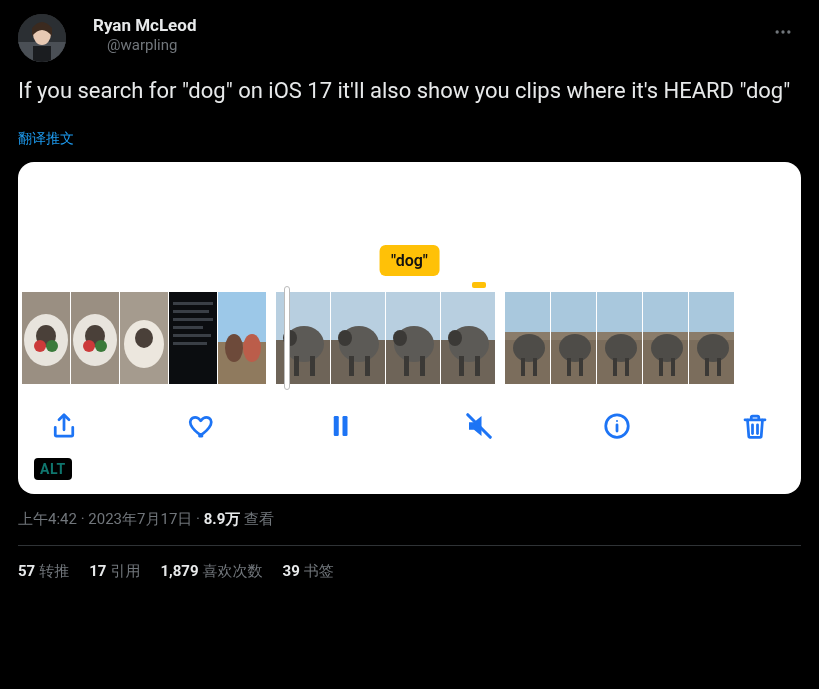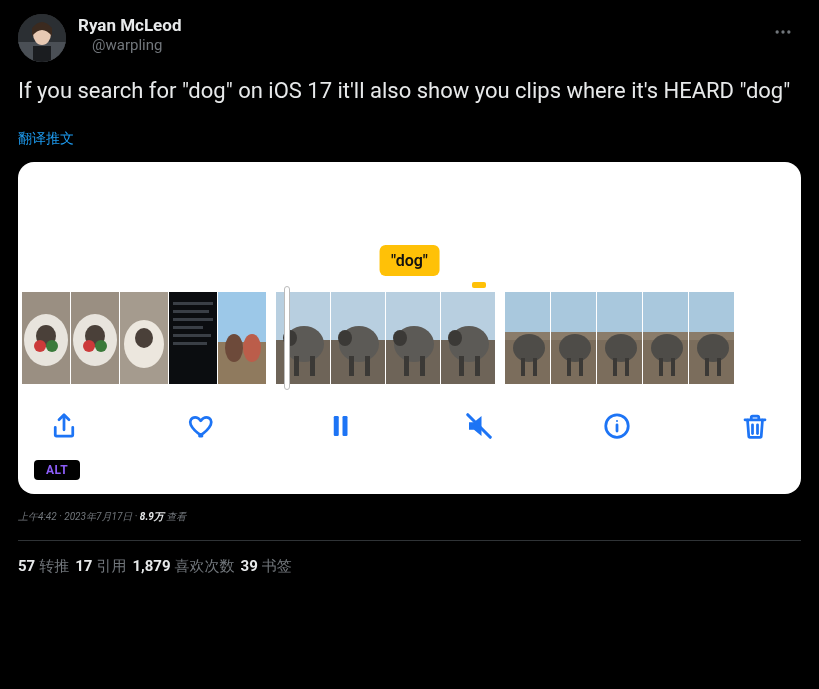--- a/index.html
+++ b/index.html
@@ -1,18 +1,18 @@
 <!DOCTYPE html>
 <html><head>
 <meta charset="utf-8">
 <style>
   * { box-sizing: border-box; margin: 0; padding: 0; }
   html, body { width: 819px; height: 689px; background: #000; font-family: -apple-system, BlinkMacSystemFont, "Segoe UI", Roboto, Helvetica, Arial, sans-serif; color: #e7e9ea; overflow: hidden; }
   .tweet { padding: 14px 18px 0 18px; }
-  .header { display: flex; align-items: flex-start; }
+  .header { display: flex; align-items: flex-start; gap: 15px; }
   .avatar { width: 48px; height: 48px; border-radius: 50%; overflow: hidden; flex: 0 0 48px; margin-right: 12px; background:#3a3a3a; }
   .avatar svg { width: 100%; height: 100%; display:block; }
   .name-block { flex: 1 1 auto; display: flex; flex-direction: column; line-height: 1.25; padding-top:1px; }
   .display-name { font-weight: 700; font-size: 17px; color:#e7e9ea; }
   .handle { font-size: 15px; color:#71767b;margin-left:14px; }
   .more { width: 36px; height: 36px; display:flex; align-items:center; justify-content:center; color:#71767b; }
   .more svg { width: 20px; height: 20px; fill: currentColor; }
   .body-text { margin-top: 14px; font-size: 22px; line-height: 1.35; color:#e7e9ea; }
   .translate { margin-top: 24px; font-size: 14px; color:#1d9bf0; }
   .card { margin-top: 14px; background:#fff; border-radius: 16px; overflow:hidden; position:relative; height: 332px; }
@@ -24,25 +24,25 @@
   .thumb { width:48px; height:92px; background:#888; position:relative; overflow:hidden; }
   .thumb .sky { position:absolute; inset:0; }
   .g2 .thumb { width:54px; }
   .g3 .thumb { width:45px; }
   .g2 { position:relative; }
   .playhead { position:absolute; left:8px; top:-6px; bottom:-6px; width:6px; background:#fff; border:1px solid #bbb; border-radius:4px; z-index:2; }
   .dark-thumb { background:#111 !important; }
   .toolbar { display:flex; justify-content:space-between; align-items:center; padding: 24px 28px 0 28px; }
   .tool-btn { width:36px; height:36px; display:flex; align-items:center; justify-content:center; color:#1d74f5; }
   .tool-btn svg { width:30px; height:30px; stroke:currentColor; fill:none; stroke-width:2.2; }
-  .alt-badge { position:absolute; left:16px; bottom:14px; background:#000; color:#8b5cf6; font-weight:700; font-size:12px; padding:3px 12px; border-radius:4px; letter-spacing:0.5px; }
-  .meta { margin-top: 16px; font-size: 10px; color:#71767b;font-style:italic; }
+  .alt-badge { position:absolute; left:16px; bottom:14px; background:#000; color:#0f766e; font-weight:700; font-size:14px; padding:3px 6px; border-radius:4px; letter-spacing:0.5px; }
+  .meta { margin-top: 16px; font-size: 15px; color:#71767b; }
   .meta .views-count { font-weight:700; color:#e7e9ea; }
   .divider { height:1px; background:#2f3336; margin-top:16px; }
-  .stats { display:flex; gap:6px; padding-top:16px; font-size:15px; color:#71767b; }
+  .stats { display:flex; gap:20px; padding-top:16px; font-size:15px; color:#71767b; }
   .stats .num { font-weight:700; color:#e7e9ea; margin-right:4px; }
 </style>
 </head>
 <body>
 
 <div class="tweet">
 
   <div class="header">
     <div class="avatar">
       <svg viewBox="0 0 48 48" preserveAspectRatio="xMidYMid slice">

